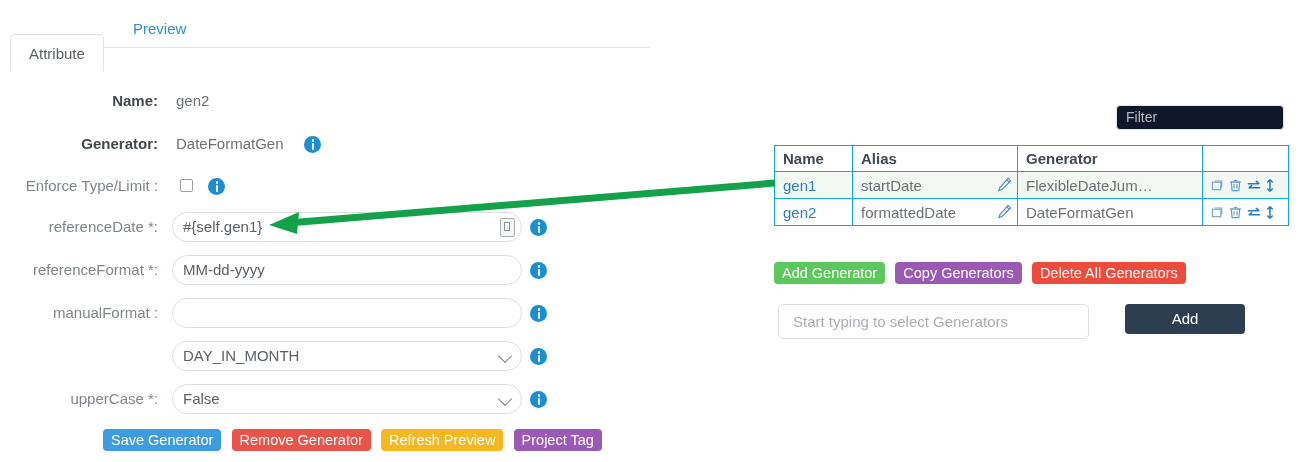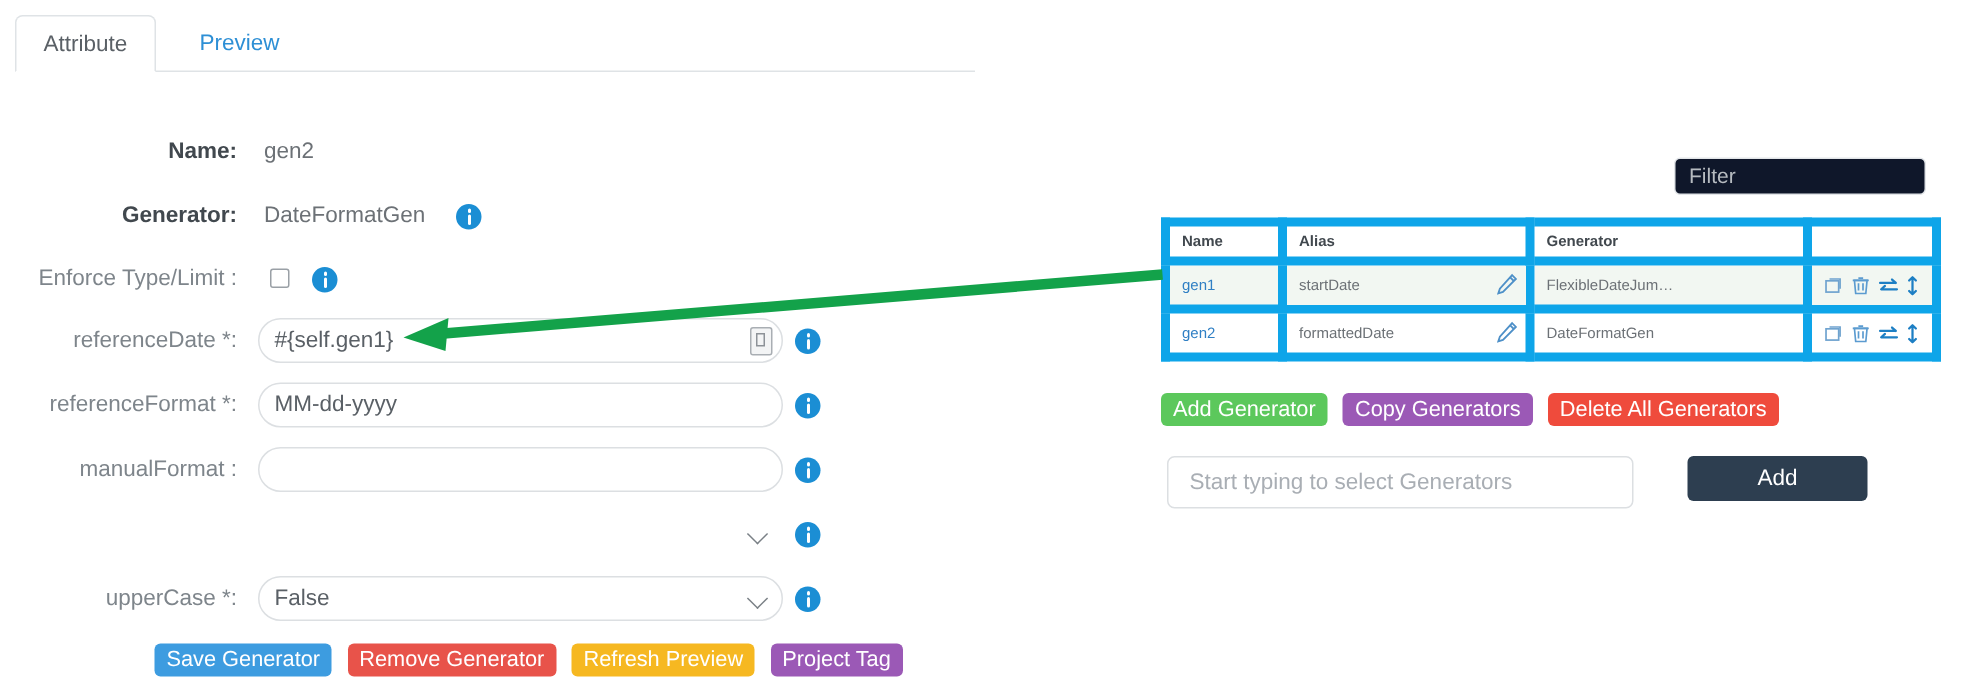--- a/index.html
+++ b/index.html
@@ -37,20 +37,21 @@
     box-sizing: border-box;
     cursor: pointer;
   }
   .tab.active {
     left: 0;
     color: #5a6066;
     background: #ffffff;
     border: 1px solid #dfe3e6;
     border-bottom: 1px solid #ffffff;
     border-radius: 5px 5px 0 0;
+    margin-top: 24px;
   }
   .tab.link {
     left: 105px;
     color: #2d8fd5;
   }
 
   
   #form {
     position: absolute;
     left: 0;
@@ -247,22 +248,22 @@
 
   #gtable {
     position: absolute;
     left: 6px;
     top: 145px;
     width: 514px;
     border-collapse: collapse;
     table-layout: fixed;
   }
   #gtable th, #gtable td {
-    border: 6px solid #0ea5e9;
-    font-size: 10px;
+    border: 1px solid #0ea5e9;
+    font-size: 15px;
     padding: 0 8px;
     height: 26px;
     box-sizing: border-box;
     overflow: hidden;
     white-space: nowrap;
   }
   #gtable th {
     font-weight: bold;
     color: #41484e;
     text-align: left;
@@ -390,20 +391,21 @@
     <div class="info after-field"></div>
   </div>
 
   <div class="row" style="top:224px">
     <div class="lbl">manualFormat :</div>
     <div class="field empty"></div>
     <div class="info after-field"></div>
   </div>
 
   <div class="row" style="top:267px">
+    <div class="field">DAY_IN_MONTH</div>
     <div class="sel-caret" style="left:500px"></div>
     <div class="info after-field"></div>
   </div>
 
   <div class="row" style="top:310px">
     <div class="lbl">upperCase *:</div>
     <div class="field">False</div>
     <div class="sel-caret" style="left:500px"></div>
     <div class="info after-field"></div>
   </div>

